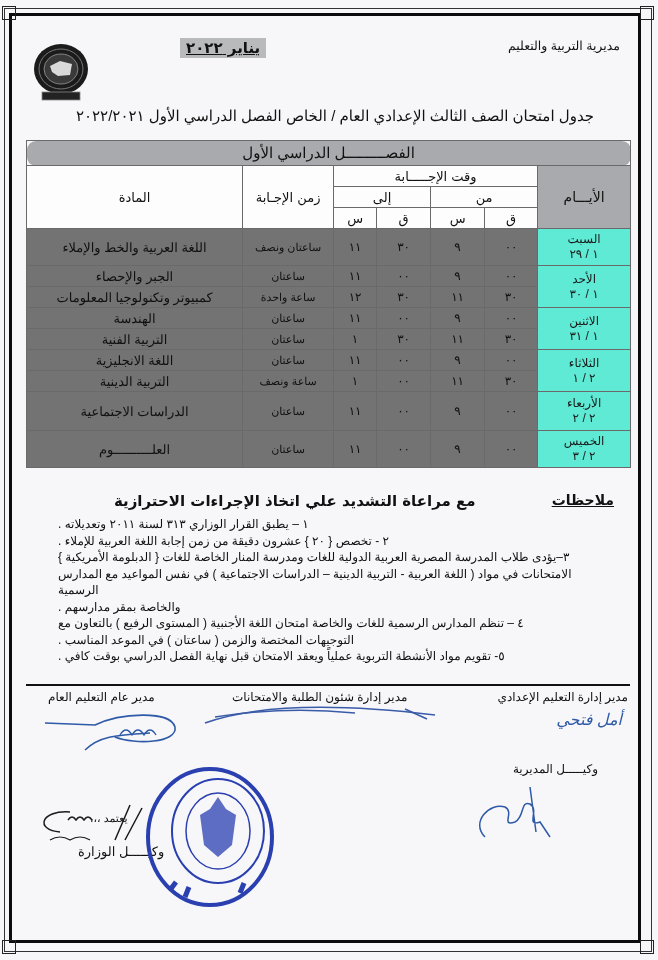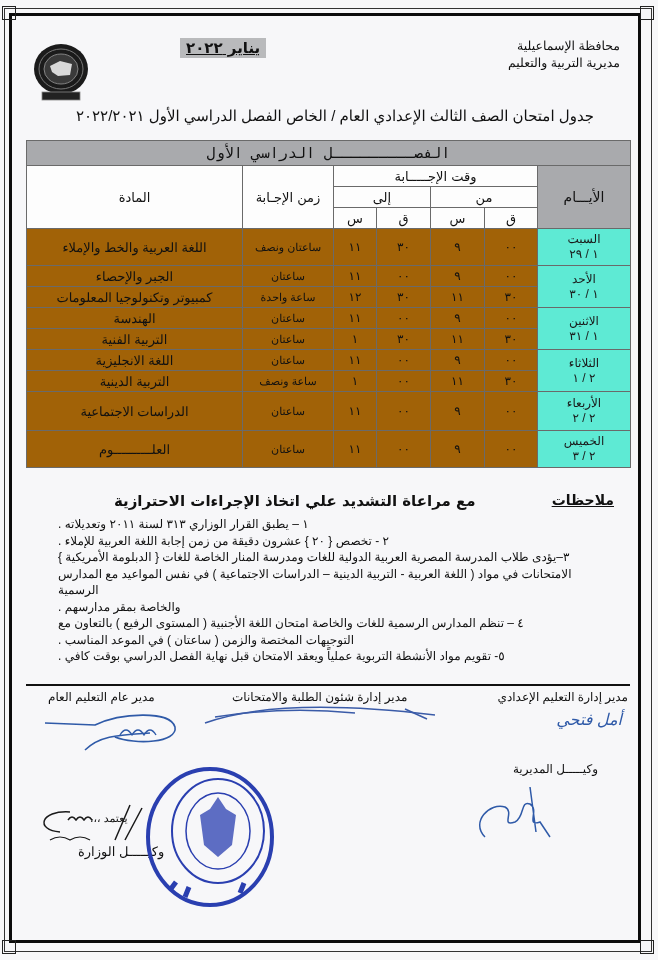--- a/index.html
+++ b/index.html
@@ -61,34 +61,34 @@
     position: absolute; left: 26px; top: 140px; width: 604px;
     border-collapse: collapse; direction: rtl;
     font-family: "Liberation Sans", sans-serif;
     table-layout: fixed;
   }
   table.sched td, table.sched th {
     border: 1.5px solid #6a6a6a; text-align: center; padding: 0;
     font-weight: normal;
   }
   .gray { background: #a9aaad; }
-  .band th { height: 24px; font-size: 15px; font-weight: bold; font-family: Liberation Mono, monospace; }
+  .band th { height: 24px; font-size: 15px; font-weight: bold; font-family: Liberation Sans, sans-serif; border-radius: 9px; }
   .hdr th { font-size: 13px; font-weight: bold; font-family: "DejaVu Sans", sans-serif; background: #fdfdfd; }
   .hdr th.gray { background: #a9aaad; font-size: 14px; }
   .hdr1 th { height: 20px; }
   .hdr2 th { height: 20px; }
   .hdr3 th { height: 20px; }
   .day-cell { font-size: 12px; line-height: 15px; color: #1a1a1a; }
   td.num { font-size: 12px; }
   td.dur { font-size: 11px; }
   td.subj { font-size: 13px; }
   tr.r-tall td { height: 36px; }
   tr.r td { height: 20px; }
   tr.r-mid td { height: 38px; }
-  td { background: #a16207; }
+  td { background: #737373; }
   td.gray { background: #5eead4; }
 
   .notes-head {
     position: absolute; right: 44px; top: 492px; direction: rtl;
     font-size: 14px; font-weight: bold; text-decoration: underline;
     font-family: "DejaVu Sans", sans-serif;
   }
   .notes-warning {
     position: absolute; left: 114px; top: 492px; direction: rtl;
     font-size: 15px; font-weight: bold;
@@ -117,21 +117,20 @@
 
 <div class="page">
   <div class="frame-outer"></div>
   <div class="frame-thick"></div>
   <div class="corner tl"></div>
   <div class="corner tr"></div>
   <div class="corner bl"></div>
   <div class="corner br"></div>
 
   <div class="header-left">
-    <div>محافظة الإسماعيلية</div>
     <div>مديرية التربية والتعليم</div>
   </div>
 
   <div class="month-badge">يناير ٢٠٢٢</div>
 
   <svg class="logo" viewBox="0 0 62 62">
     <ellipse cx="31" cy="27" rx="27" ry="25" fill="#1b1b1b"></ellipse>
     <ellipse cx="31" cy="27" rx="22" ry="20" fill="none" stroke="#777" stroke-width="1"></ellipse>
     <ellipse cx="31" cy="27" rx="17" ry="15" fill="#3a3a3a" stroke="#999" stroke-width="0.8"></ellipse>
     <path d="M20 24 L30 19 L42 22 L40 33 L28 34 L22 30 Z" fill="#d9d9d9"></path>

